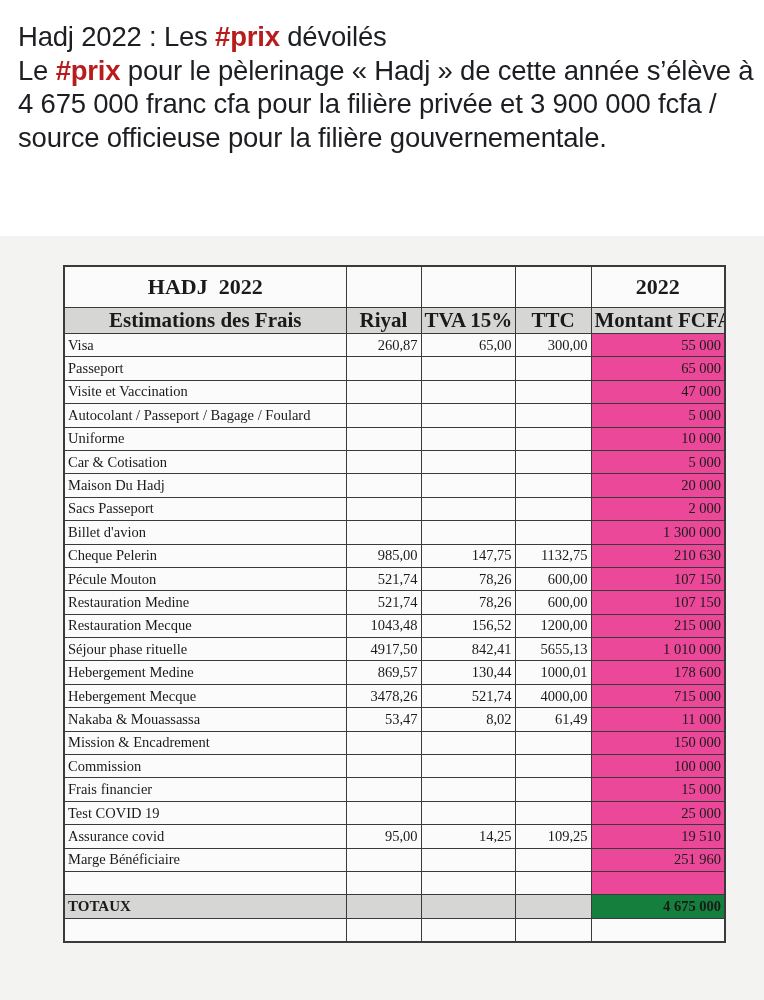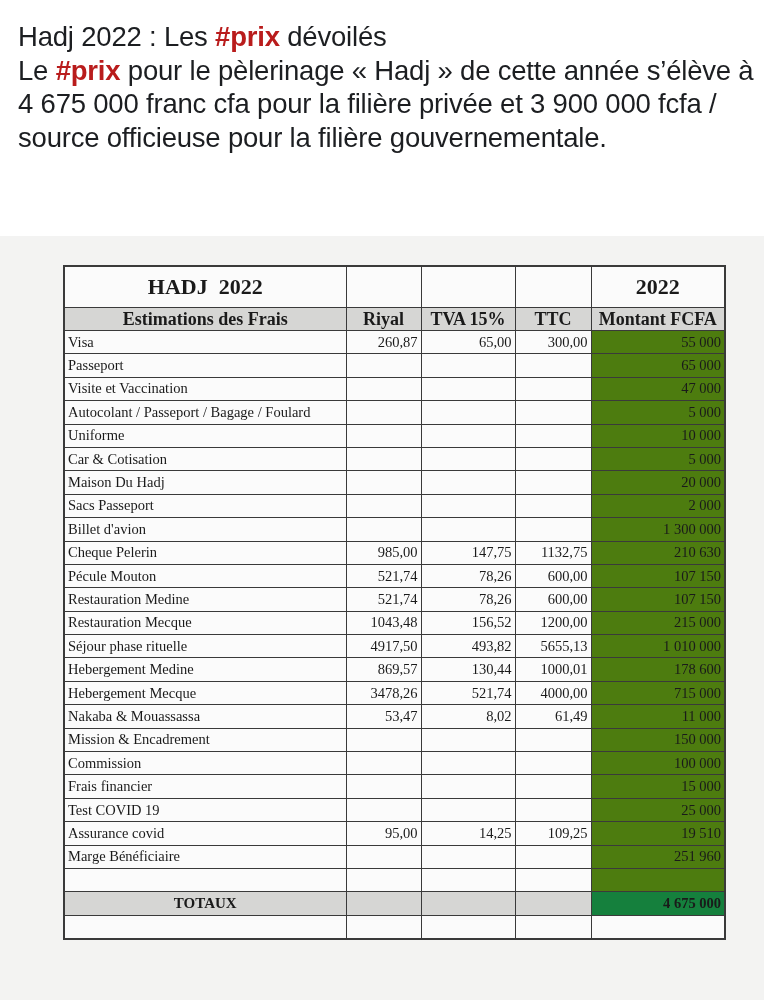--- a/index.html
+++ b/index.html
@@ -25,27 +25,27 @@
     font-family: "Liberation Serif", serif;
     color: #1a1a1a; background: #fbfbfb;
     border: 2px solid #3a3a3a;
   }
   table.hadj td {
     border: 1.5px solid #3a3a3a;
     padding: 0 3px; height: 22.4px;
     font-size: 14.5px; white-space: nowrap; overflow: hidden;
   }
   td.num { text-align: right; font-size: 16px; }
-  td.amt { text-align: right; font-size: 16px; background: #4d7c0f; }
+  td.amt { text-align: right; font-size: 16px; background: #ec4899; }
   tr.title-row td { height: 40px; font-weight: bold; font-size: 22px; text-align: center; }
-  tr.head-row td { background: #d6d6d4; font-weight: bold; font-size: 18px; text-align: center; height: 22px; }
+  tr.head-row td { background: #d6d6d4; font-weight: bold; font-size: 21px; text-align: center; height: 22px; }
   tr.head-row td.h-num { text-align: center; margin-top: 18px; }
   tr.total-row td { background: #d6d6d4; font-weight: bold; }
   tr.total-row td.amt { background: #15803d; }
-  tr.total-row td.tlabel { text-align: center; font-size: 15px; margin-left: 40px; }
+  tr.total-row td.tlabel { font-size: 15px; margin-left: 40px; }
   col.c1 { width: 282px; } col.c2 { width: 75px; } col.c3 { width: 94px; }
   col.c4 { width: 76px; } col.c5 { width: 134px; }
 </style>
 </head>
 <body>
 
 <div class="caption">
   <div><span>Hadj 2022 : Les </span><span class="hashtag">#prix</span><span> dévoilés</span></div>
   <div><span>Le </span><span class="hashtag">#prix</span><span> pour le pèlerinage « Hadj » de cette année s’élève à 4 675 000 franc cfa pour la filière privée et 3 900 000 fcfa / source officieuse pour la filière gouvernementale.</span></div>
 </div>
@@ -163,21 +163,21 @@
       <tr>
         <td>Restauration Mecque</td>
         <td class="num">1043,48</td>
         <td class="num">156,52</td>
         <td class="num">1200,00</td>
         <td class="amt">215 000</td>
       </tr>
       <tr>
         <td>Séjour phase rituelle</td>
         <td class="num">4917,50</td>
-        <td class="num">493,82</td>
+        <td class="num">842,41</td>
         <td class="num">5655,13</td>
         <td class="amt">1 010 000</td>
       </tr>
       <tr>
         <td>Hebergement Medine</td>
         <td class="num">869,57</td>
         <td class="num">130,44</td>
         <td class="num">1000,01</td>
         <td class="amt">178 600</td>
       </tr>

